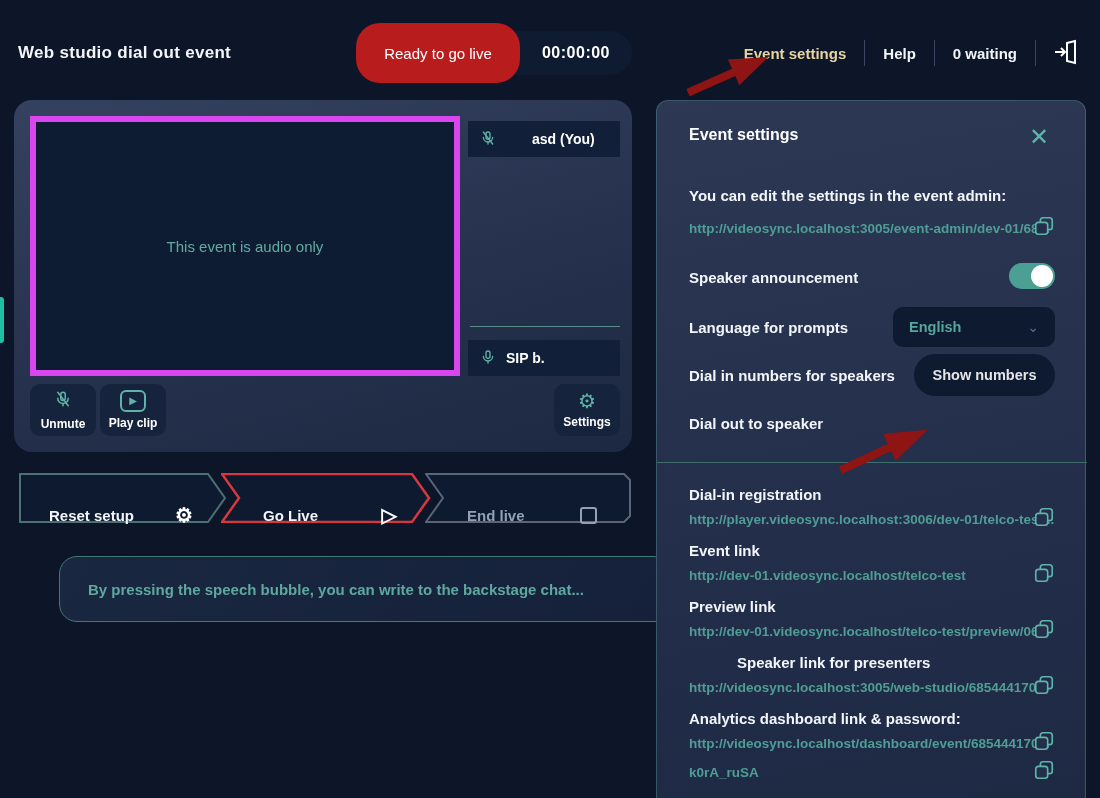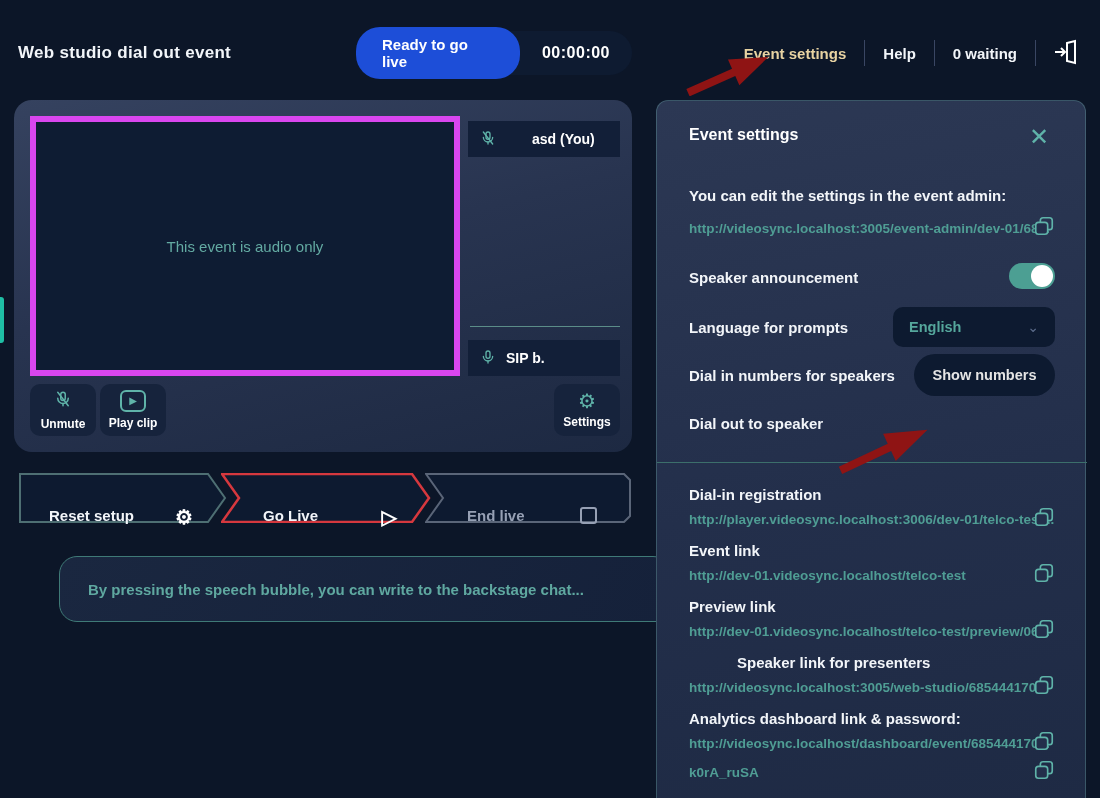--- a/index.html
+++ b/index.html
@@ -12,23 +12,23 @@
   }
   .abs { position:absolute; }
 
   
   .page-title { font-size:17px; font-weight:700; letter-spacing:.3px; }
   .status-pill {
     background:#0e1b31; border-radius:24px; height:44px;
     display:flex; align-items:center;
   }
   .status-inner {
-    background:#1d4ed8; border-radius:24px; height:52px;
+    background:#b91c1c; border-radius:24px; height:60px;
     display:flex; align-items:center; justify-content:center;
-    padding:0 26px; font-size:15px; font-weight:700; color:#ffffff;
+    padding:0 26px; font-size:15px; font-weight:400; color:#ffffff;
   }
   .timer { padding:0 22px; font-size:16px; font-weight:700; color:#ffffff; letter-spacing:.5px; }
   .topnav { display:flex; align-items:center; gap:0; }
   .topnav .navitem { font-size:15px; font-weight:700; padding:0 18px; cursor:pointer; white-space:nowrap; }
   .topnav .sep { width:1px; height:26px; background:#3a4663; }
   .nav-accent { color:#e8d3a2; }
 
   
   .stage-panel {
     left:14px; top:100px; width:618px; height:352px;
@@ -51,21 +51,21 @@
     top:384px; width:66px; height:52px; background:#16233c; border-radius:10px;
     display:flex; flex-direction:column; align-items:center; justify-content:center; gap:4px;
     cursor:pointer;
   }
   .ctrl-label { font-size:12px; font-weight:700; color:#ffffff; }
 
   
   .golive-btn { top:473px; height:50px; cursor:pointer; }
   .golive-btn svg.shape { position:absolute; left:0; top:0; }
   .golive-content {
-    position:absolute; inset:0; display:flex; 
+    position:absolute; inset:0; display:flex; align-items:center;
     justify-content:space-between; padding:14px 34px 0 30px;
     font-size:15px; font-weight:700;margin-top:20px;
   }
   .end-text { color:#96a0b4; }
   .square-icon { width:17px; height:17px; border:2px solid #96a0b4; border-radius:3px; }
   .tri-icon { color:#ffffff; font-size:20px; line-height:1; }
   .gear-white { color:#ffffff; font-size:20px; line-height:1; }
   .gear-teal { color:#5fb3a9; font-size:20px; line-height:1; }
 
   

